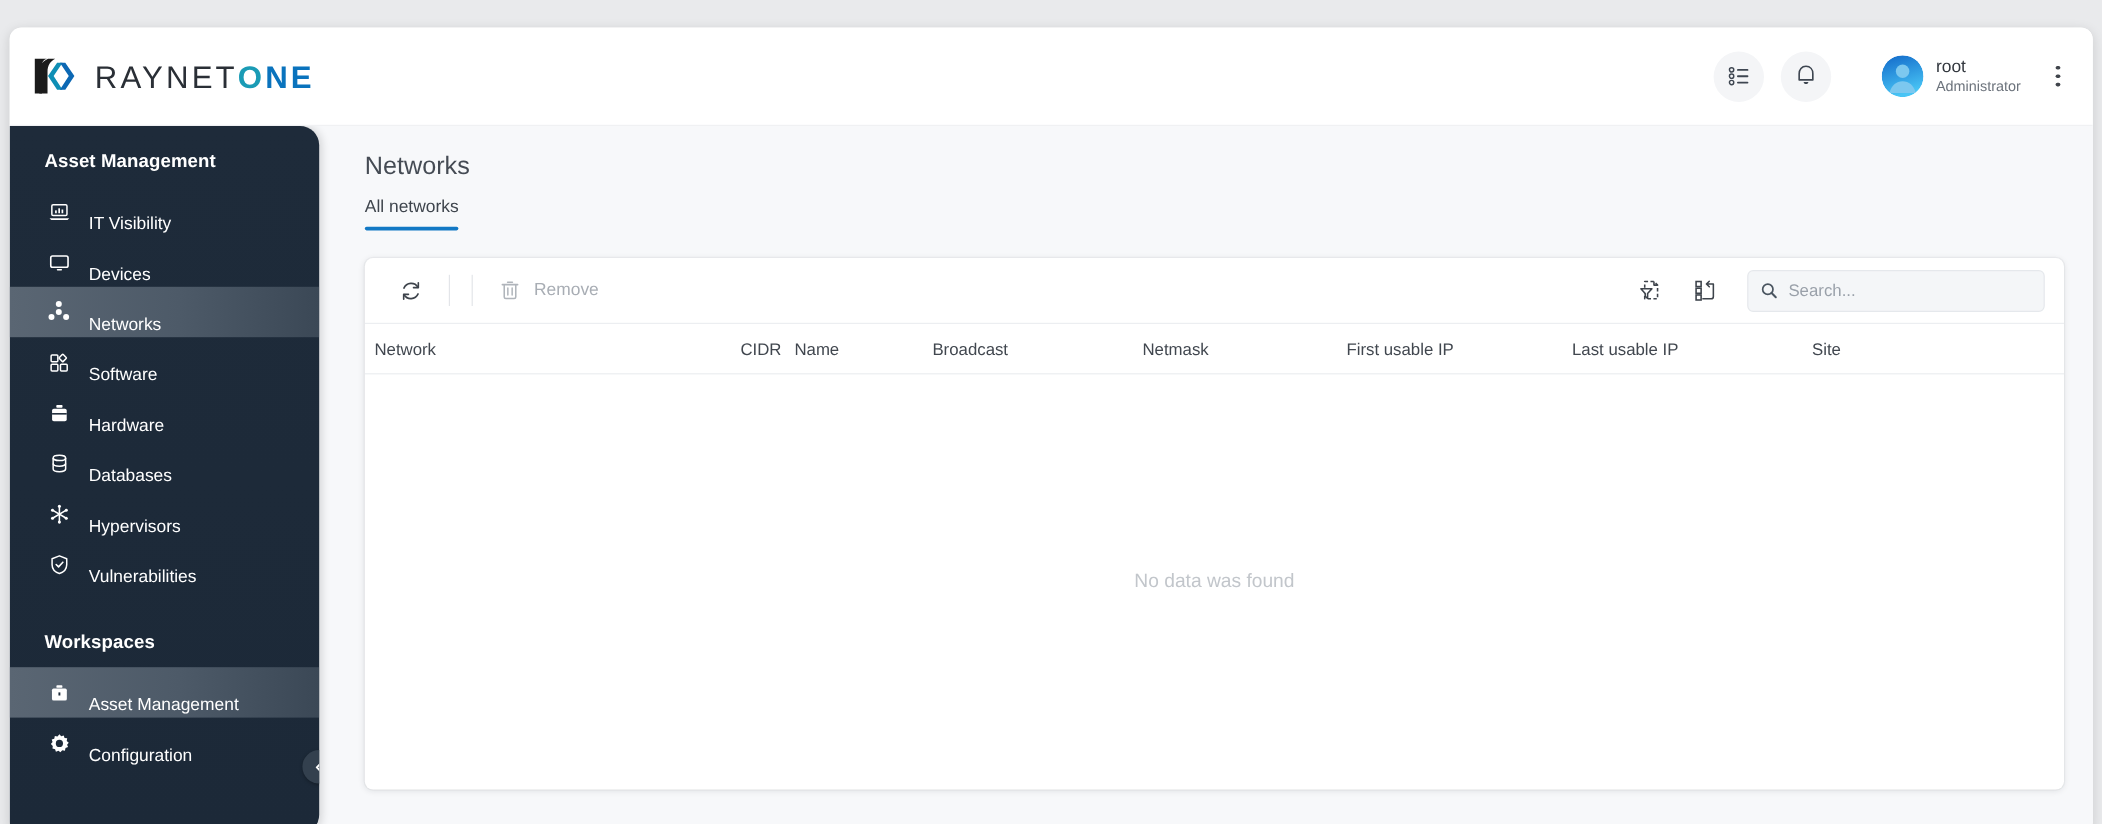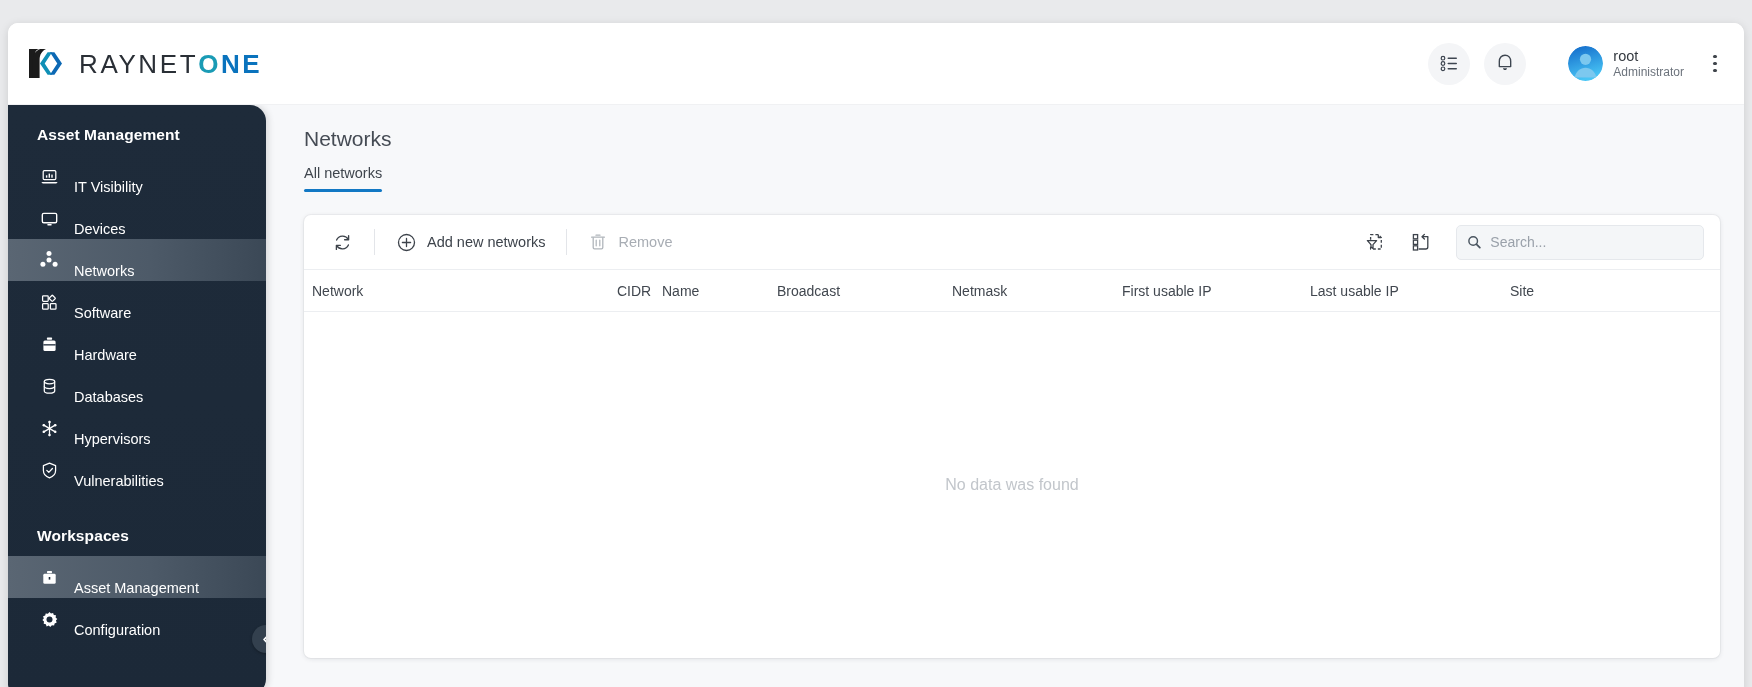--- a/index.html
+++ b/index.html
@@ -542,27 +542,20 @@
             <svg width="21" height="21" viewBox="0 0 21 21">
               <path d="M16.3 7.4 A6.6 6.6 0 0 0 4.6 8.1" fill="none" stroke="#3d434b" stroke-width="1.35" stroke-linecap="round"></path>
               <path d="M4.7 13.6 A6.6 6.6 0 0 0 16.4 12.9" fill="none" stroke="#3d434b" stroke-width="1.35" stroke-linecap="round"></path>
               <path d="M16.6 3.6 L16.6 7.7 L12.6 7.7" fill="none" stroke="#3d434b" stroke-width="1.35" stroke-linecap="round" stroke-linejoin="round"></path>
               <path d="M4.4 17.4 L4.4 13.3 L8.4 13.3" fill="none" stroke="#3d434b" stroke-width="1.35" stroke-linecap="round" stroke-linejoin="round"></path>
             </svg>
           </div>
 
           <div class="tb-divider"></div>
 
-          <div class="tb-btn">
-            <svg width="21" height="21" viewBox="0 0 21 21">
-              <circle cx="10.5" cy="10.5" r="8.0" fill="none" stroke="#3d434b" stroke-width="1.3"></circle>
-              <path d="M10.5 6.4 V14.6 M6.4 10.5 H14.6" stroke="#3d434b" stroke-width="1.3" stroke-linecap="round"></path>
-            </svg>
-            <span>Add new networks</span>
-          </div>
 
           <div class="tb-divider"></div>
 
           <div class="tb-btn disabled">
             <svg width="20" height="20" viewBox="0 0 20 20">
               <path d="M3.6 5.2 H16.4" stroke="#b0b5bb" stroke-width="1.3" stroke-linecap="round"></path>
               <path d="M8.0 3.2 H12.0" stroke="#b0b5bb" stroke-width="1.3" stroke-linecap="round"></path>
               <path d="M5.2 5.2 V15.6 C5.2 16.3 5.8 16.8 6.5 16.8 H13.5 C14.2 16.8 14.8 16.3 14.8 15.6 V5.2" fill="none" stroke="#b0b5bb" stroke-width="1.3" stroke-linejoin="round"></path>
               <path d="M8.2 8.1 V13.8 M11.8 8.1 V13.8" stroke="#b0b5bb" stroke-width="1.25" stroke-linecap="round"></path>
             </svg>

